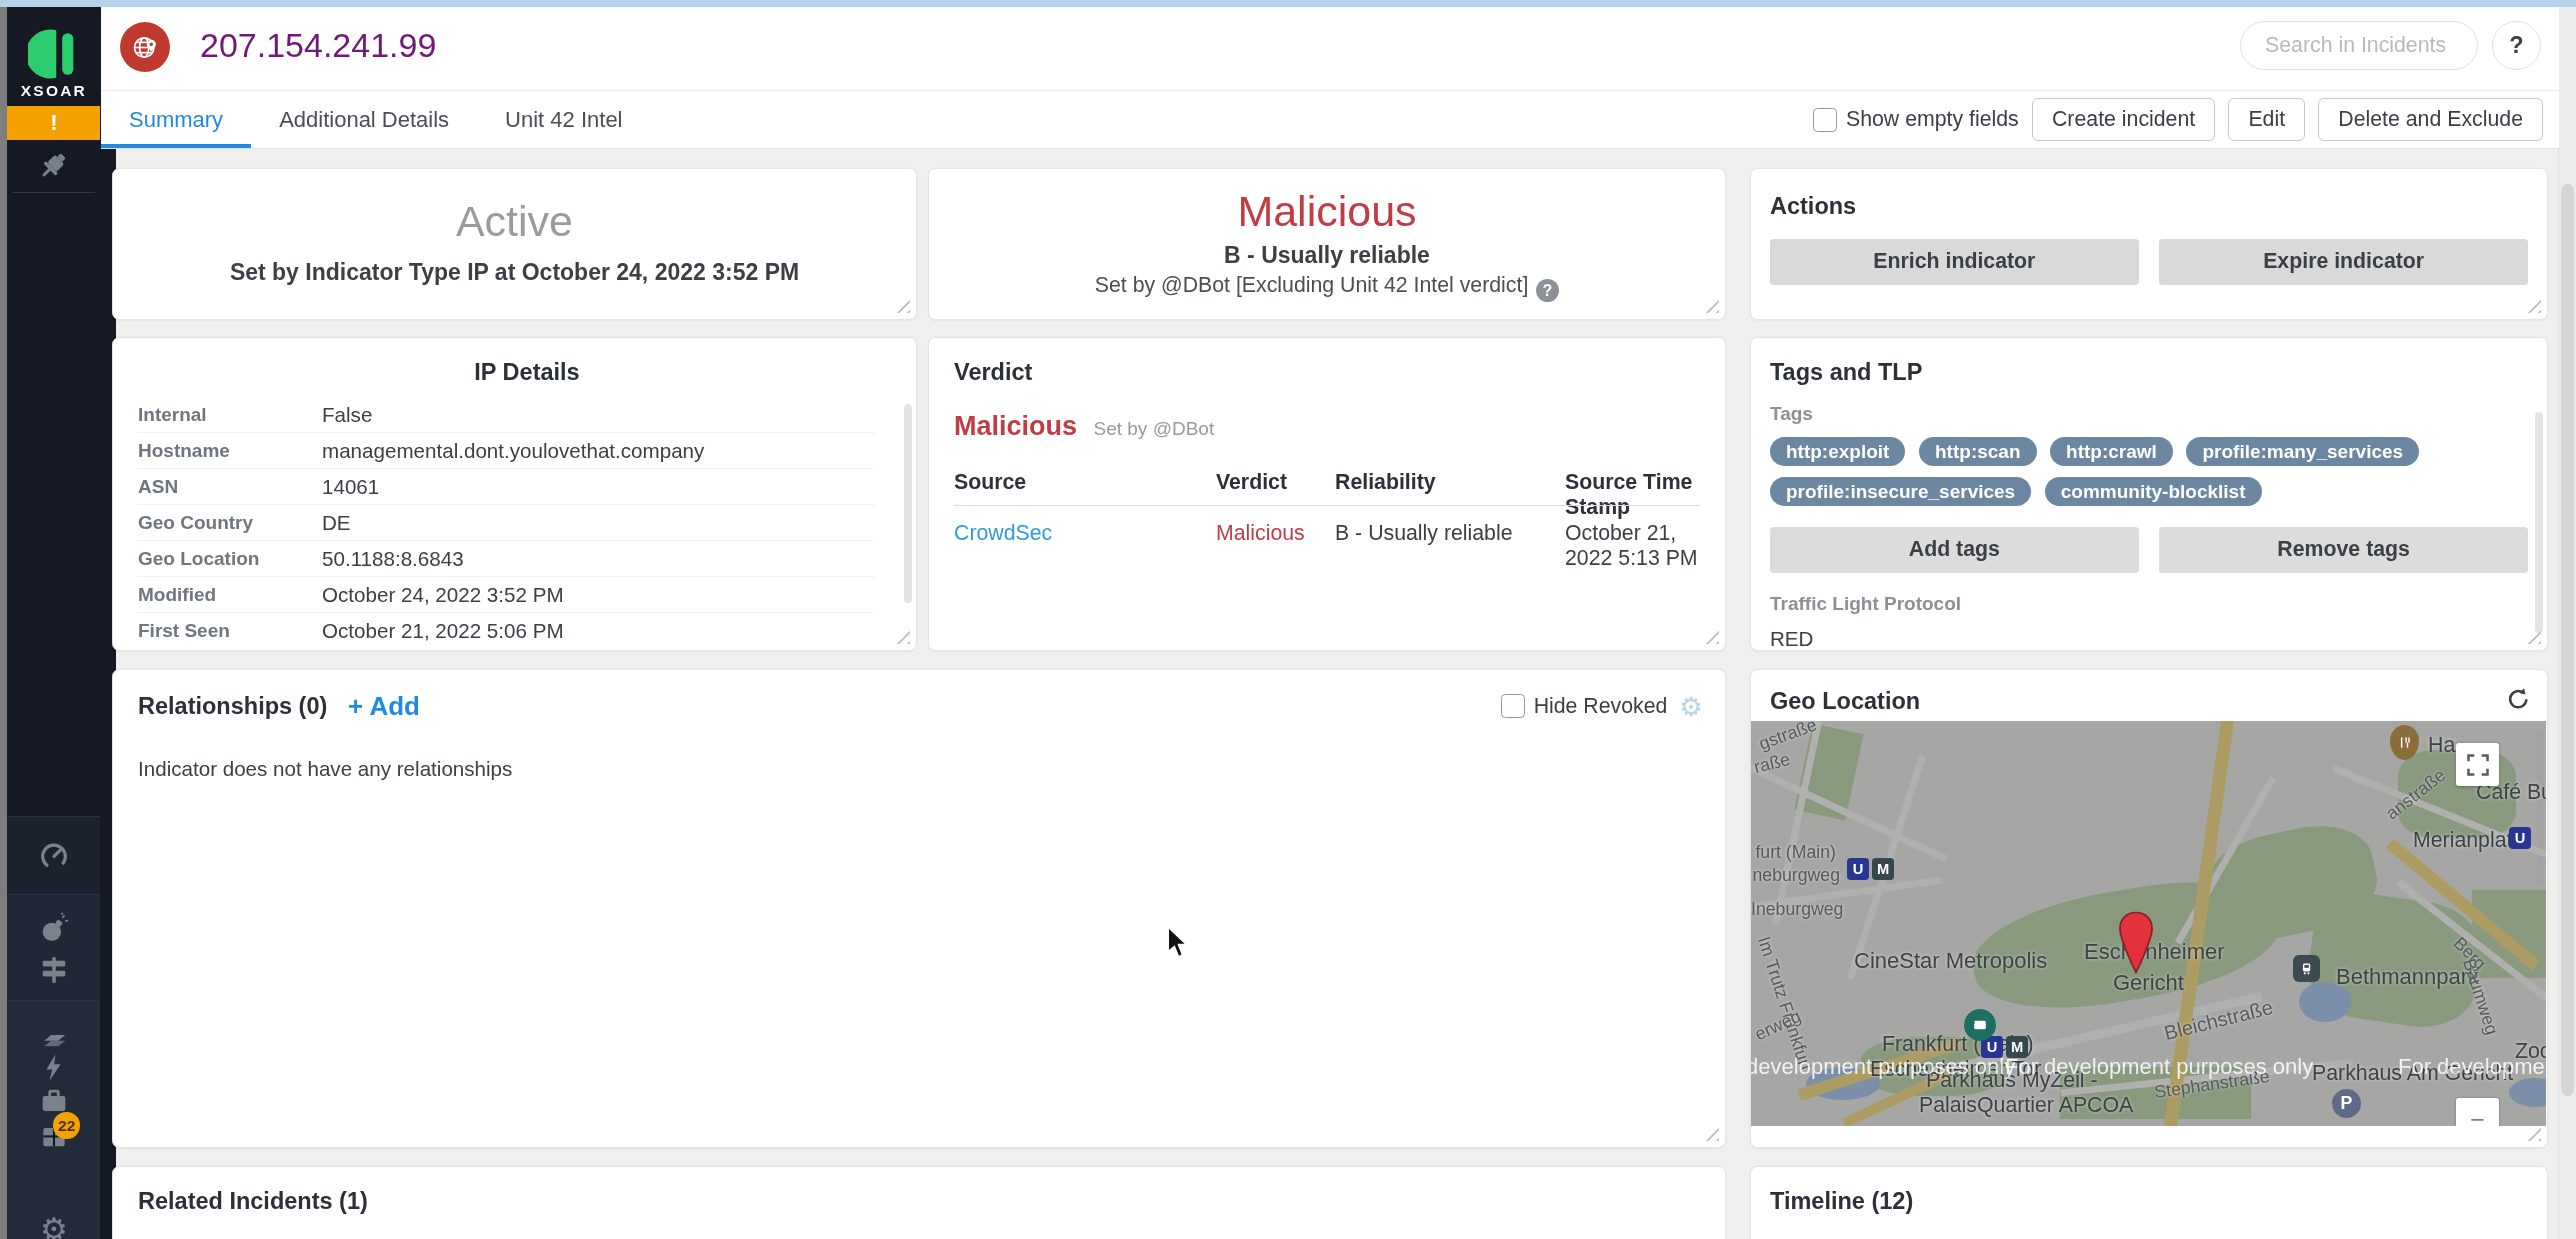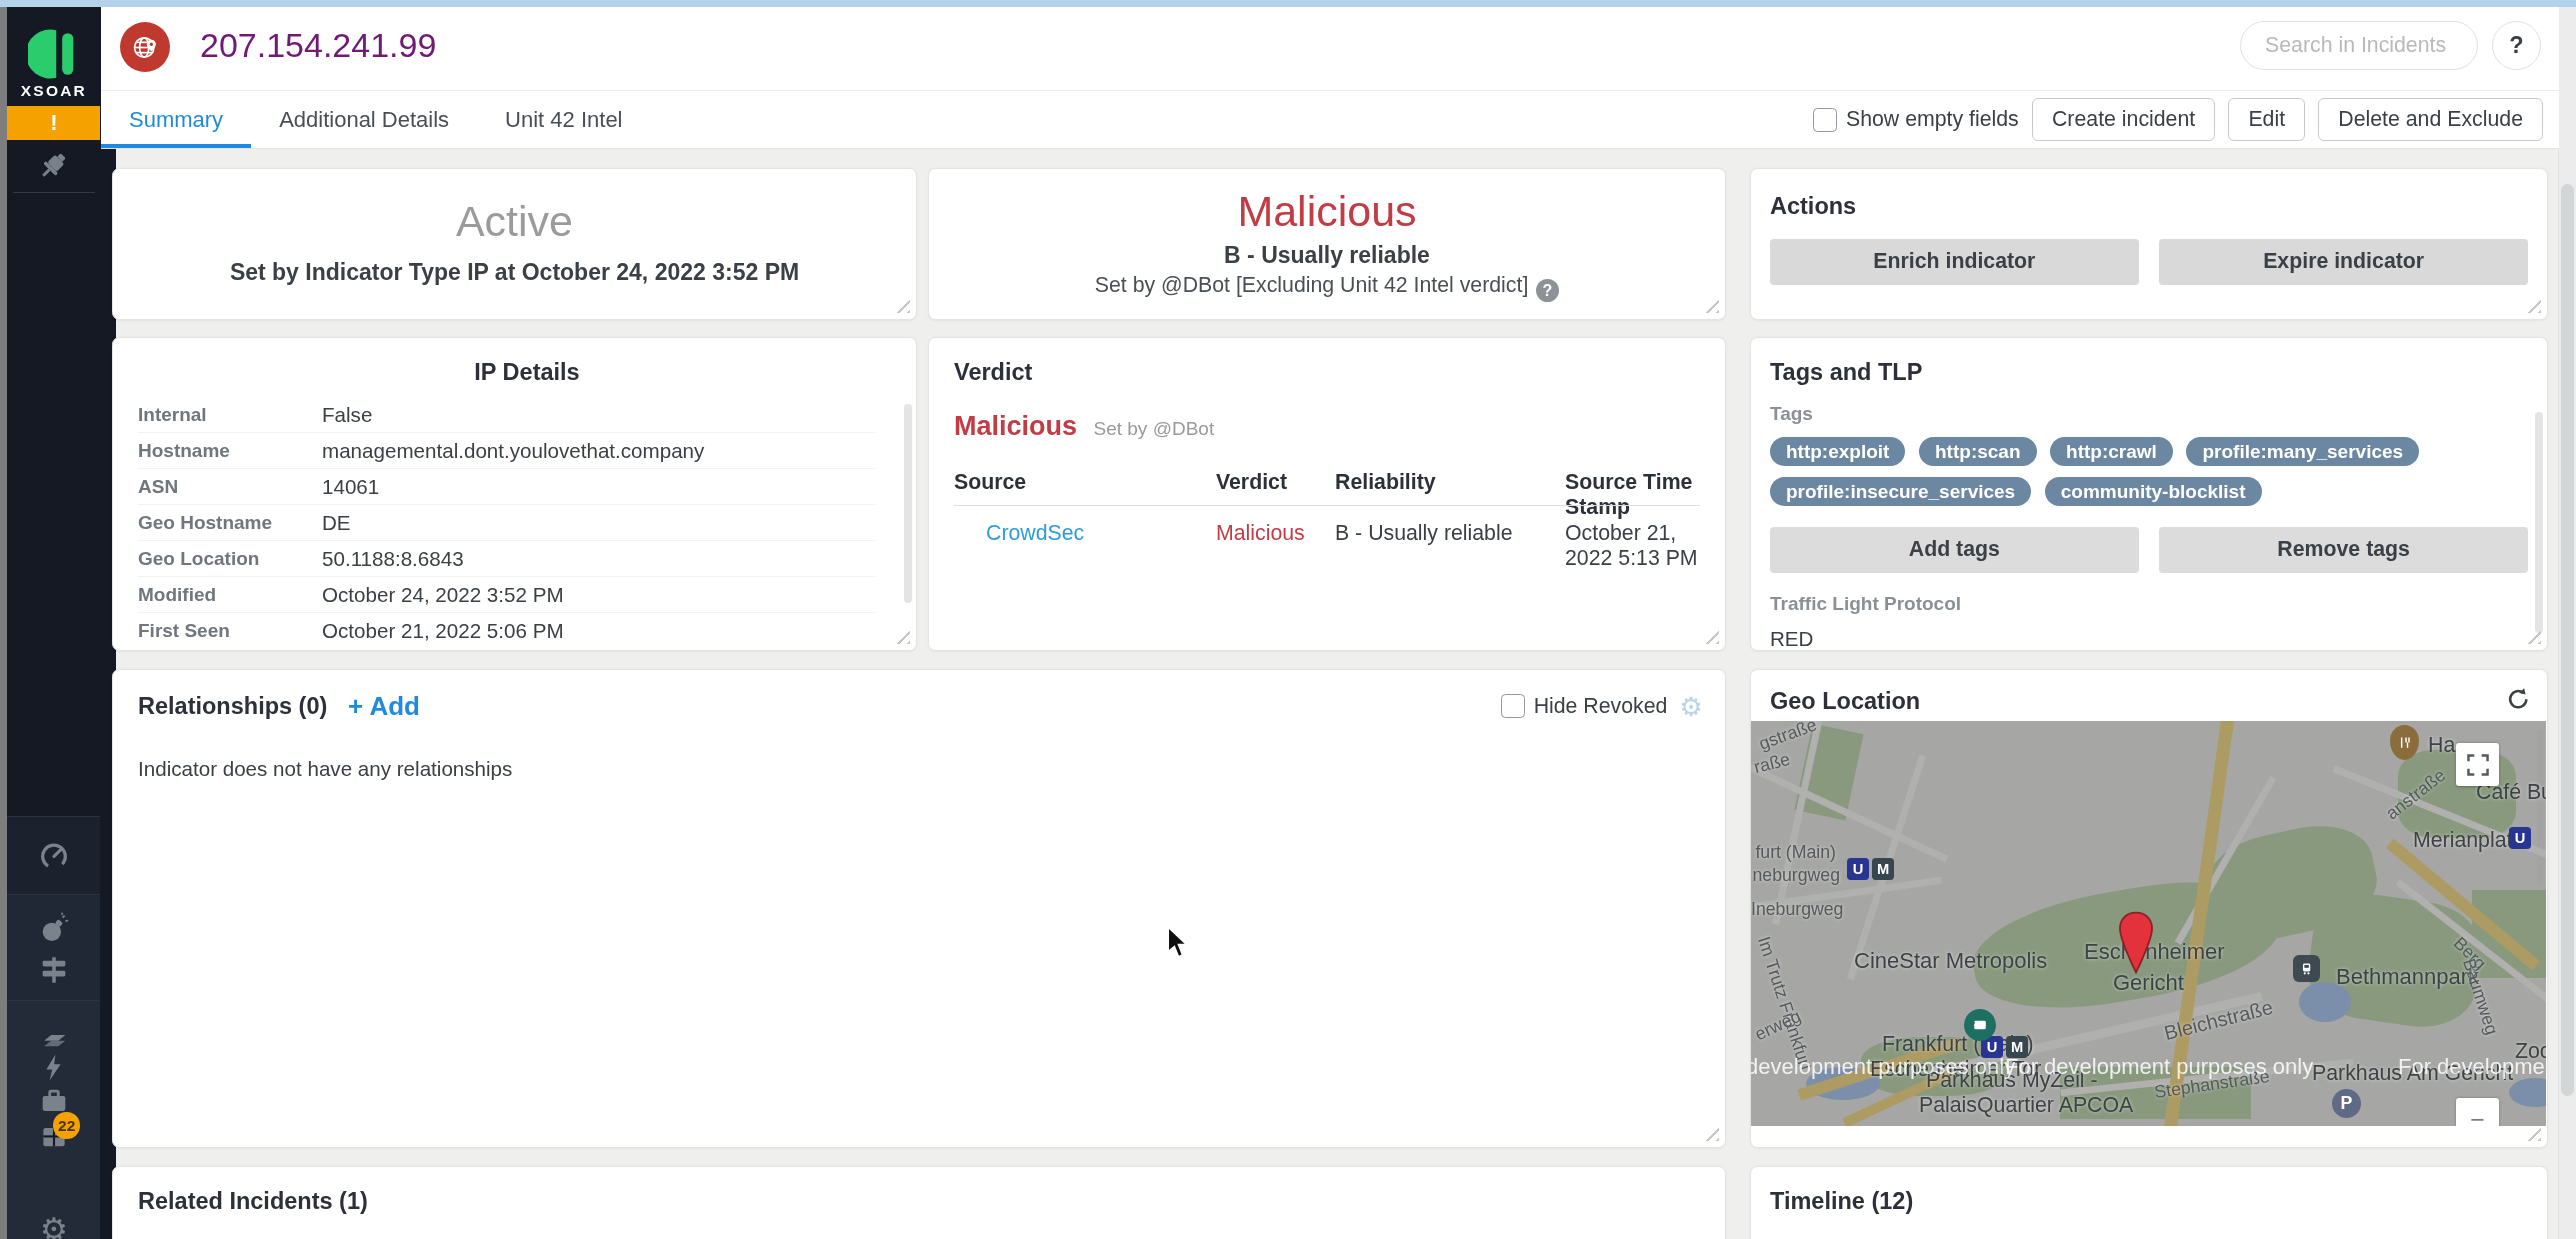--- a/index.html
+++ b/index.html
@@ -76,21 +76,21 @@
   
   .fieldrow{display:flex;align-items:center;height:35px;border-bottom:1.5px solid #f2f2f2;}
   .fieldrow:last-child{border-bottom:none;}
   .flabel{width:184px;font-size:19px;font-weight:700;color:#70767e;}
   .fvalue{font-size:20.6px;color:#3b4046;}
   .in-scroll{position:absolute;right:4.4px;width:7.4px;border-radius:3.7px;background:#e4e4e4;}
 
   
   .vcol{position:absolute;font-size:21.3px;}
   .vhead{font-weight:700;color:#2c3038;}
-  .link{color:#2d9cdb;margin-left:32px;}
+  .link{color:#2d9cdb;}
   .danger{color:#c13c44;}
   .muted{color:#9a9a9a;}
 
   
   .pill{display:inline-block;background:#6b87a1;color:#fff;font-size:19px;font-weight:700;border-radius:22px;
         padding:5.2px 16px;margin:0 10.3px 10.3px 0;}
   .sec-label{font-size:19px;font-weight:700;color:#8a9096;}
 
   
   .add-link{color:#1f8ae0;font-size:26px;font-weight:600;}
@@ -287,21 +287,21 @@
         </div>
       <div class="fieldrow">
           <div class="flabel">Hostname</div>
           <div class="fvalue">managemental.dont.youlovethat.company</div>
         </div>
       <div class="fieldrow">
           <div class="flabel">ASN</div>
           <div class="fvalue">14061</div>
         </div>
       <div class="fieldrow">
-          <div class="flabel">Geo Hostname</div>
+          <div class="flabel">Geo Country</div>
           <div class="fvalue">DE</div>
         </div>
       <div class="fieldrow">
           <div class="flabel">Geo Location</div>
           <div class="fvalue">50.1188:8.6843</div>
         </div>
       <div class="fieldrow">
           <div class="flabel">Modified</div>
           <div class="fvalue">October 24, 2022 3:52 PM</div>
         </div>

